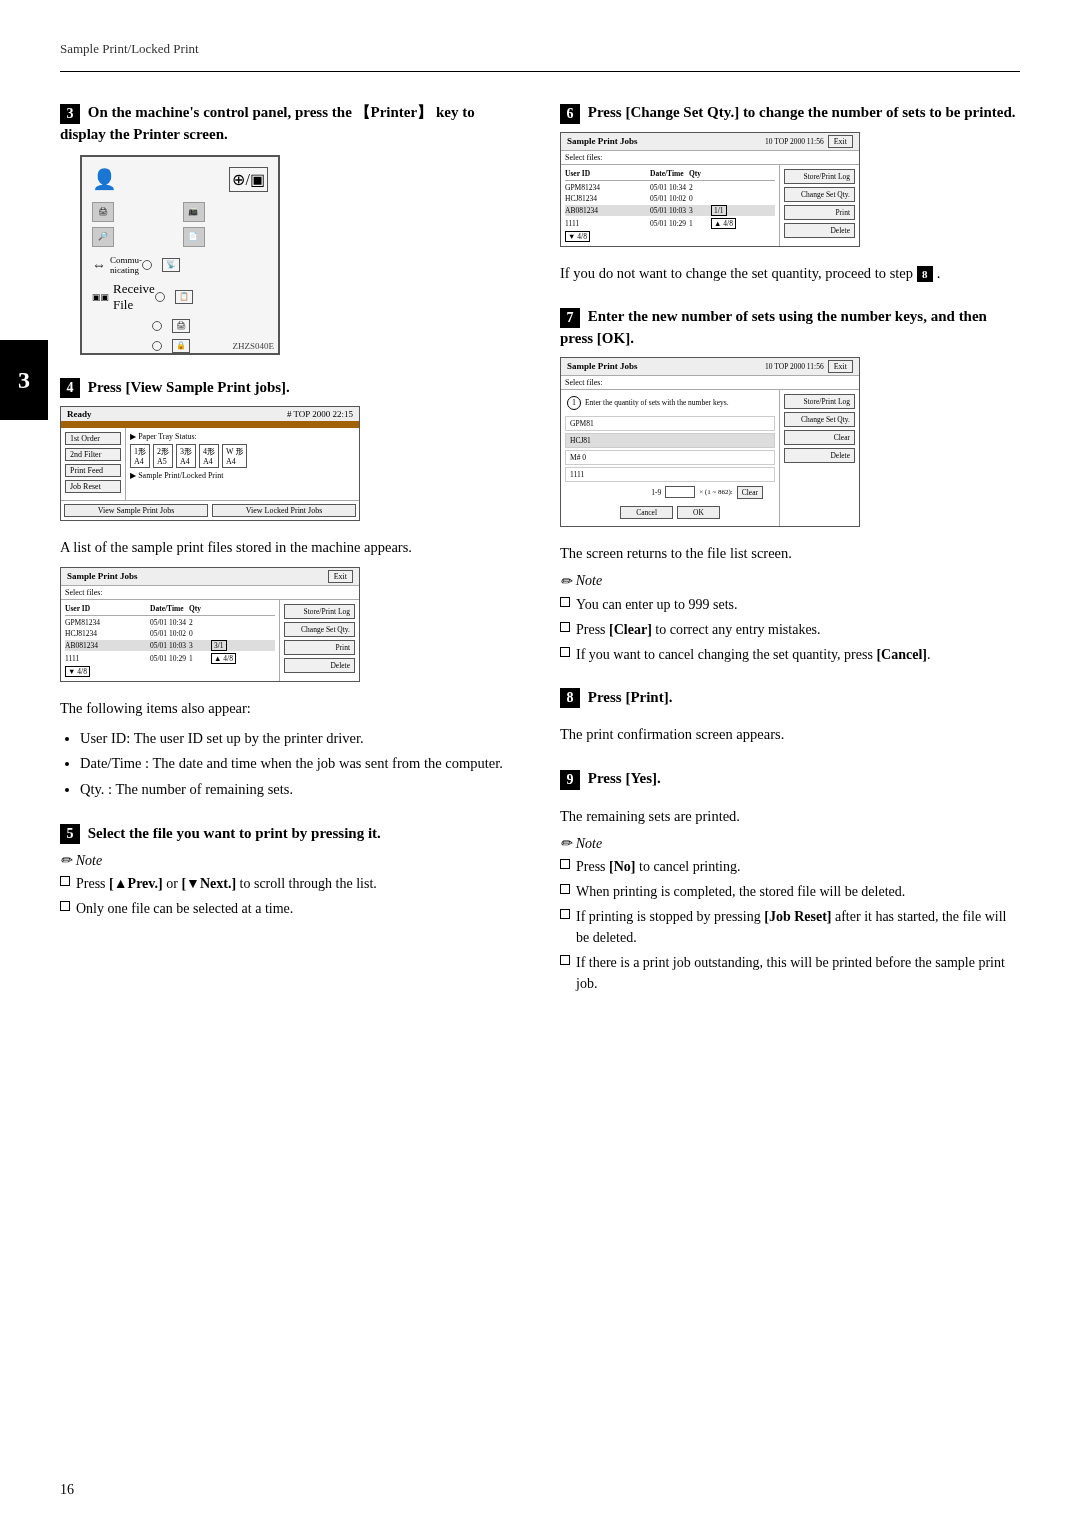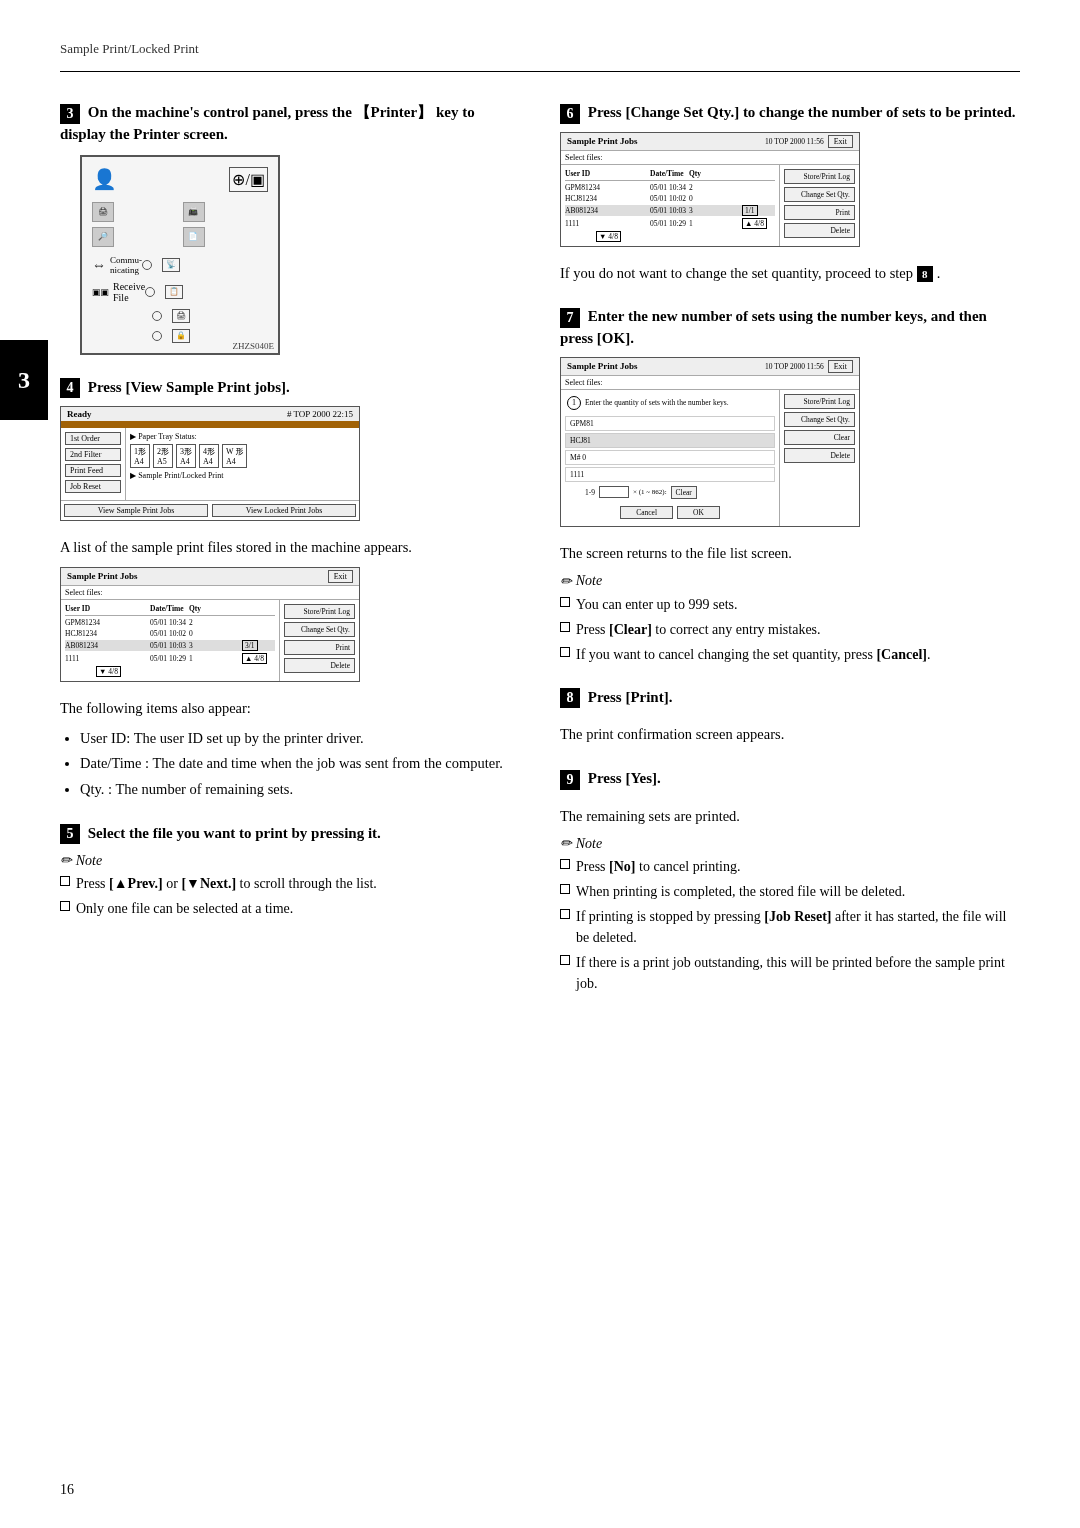--- a/index.html
+++ b/index.html
@@ -333,21 +333,20 @@
       font-size: 24px;
       font-weight: bold;
     }
 
     
     .qty-highlight {
       border: 1px solid #000;
       display: inline-block;
       padding: 0 2px;
       font-size: 7.5px;
-      margin-left: 31px;
     }
 
     
     .entry-screen {
       border: 1.5px solid #555;
       width: 300px;
       background: #fff;
       margin: 8px 0 10px 0;
       font-size: 9px;
     }
@@ -391,22 +390,23 @@
       align-items: center;
       justify-content: center;
       font-size: 8px;
       flex-shrink: 0;
     }
     .entry-input-row {
       display: flex;
       align-items: center;
       gap: 4px;
       font-size: 7.5px;
-      margin: 4px 16px;
+      margin: 4px 8px;
       padding: 0 4px;
+      justify-content: flex-end;
     }
     .entry-input-box {
       border: 1px solid #555;
       width: 30px;
       height: 12px;
       text-align: center;
       font-size: 7.5px;
       display: flex;
       align-items: center;
       justify-content: center;
@@ -476,21 +476,21 @@
             <div class="printer-icon">📄</div>
           </div>
           <div class="printer-menu-row">
             <span class="printer-menu-arrow">⇔</span>
             <span style="font-size:9px;">Commu-<br>nicating</span>
             <span class="printer-radio"></span>
             <div class="printer-radio-icon">📡</div>
           </div>
           <div class="printer-menu-row">
             <span style="font-size:9px; margin-right:4px;">▣▣</span>
-            <span style="font-size:10px;">Receive<br>File</span>
+            <span style="font-size:13px;">Receive<br>File</span>
             <span class="printer-radio"></span>
             <div class="printer-radio-icon">📋</div>
           </div>
           <div class="printer-menu-row">
             <span style="margin-left:60px;"></span>
             <span class="printer-radio"></span>
             <div class="printer-radio-icon">🖨</div>
           </div>
           <div class="printer-menu-row">
             <span style="margin-left:60px;"></span>

